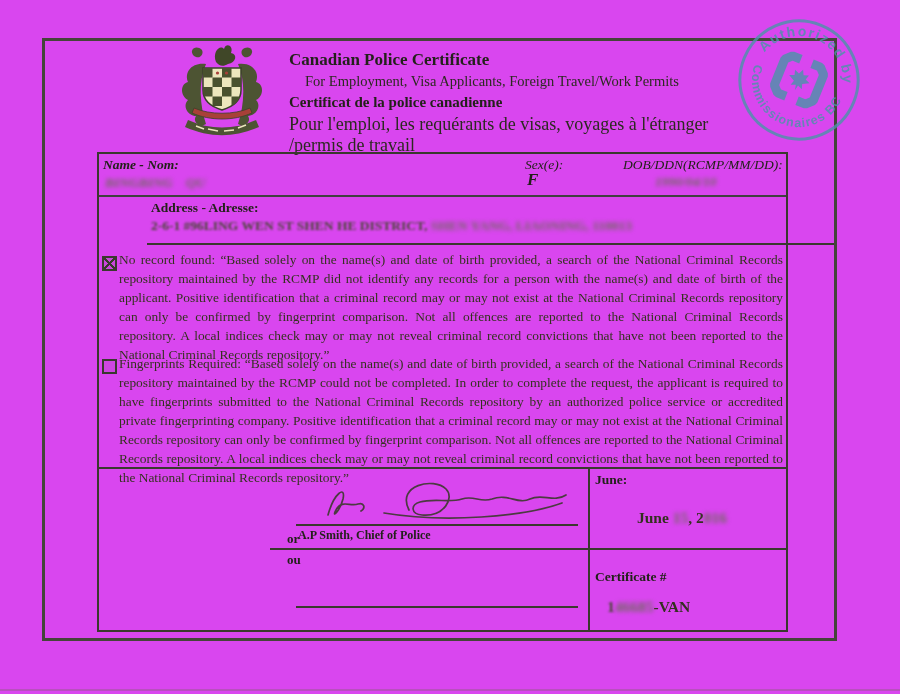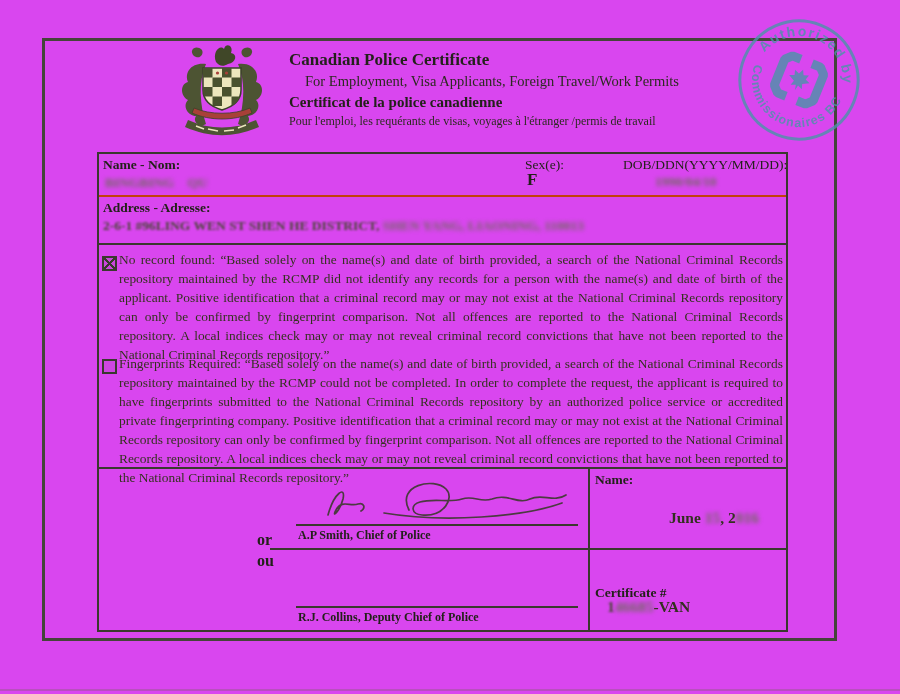--- a/index.html
+++ b/index.html
@@ -14,34 +14,34 @@
     border:3px solid #45443a;box-sizing:border-box;
   }
   .scan-edge{position:absolute;left:0;bottom:3px;width:100%;height:2px;background:rgba(110,105,75,.30);}
 
   
   .crest{position:absolute;left:176px;top:42px;width:92px;height:98px;}
   .header-text{position:absolute;left:289px;top:50px;width:430px;}
   .title-en{font-size:17px;font-weight:bold;color:#23211a;margin:0 0 3px 0;}
   .sub-en{font-size:14.5px;margin:0 0 4px 16px;color:#2c2a20;}
   .title-fr{font-size:15px;font-weight:bold;color:#23211a;margin:0 0 3px 0;}
-  .sub-fr{font-size:12px;margin:0;color:#2c2a20;}
+  .sub-fr{font-size:18px;margin:0;color:#2c2a20;}
 
   
   .stamp{position:absolute;left:733px;top:14px;width:132px;height:132px;opacity:.82;}
   .stamp text{font-family:"Liberation Sans","DejaVu Sans",sans-serif;font-weight:bold;}
 
   
   .main-table{
     position:absolute;left:97px;top:152px;width:691px;height:480px;
     border:2px solid #3a392e;box-sizing:border-box;
   }
   .row{position:absolute;left:0;width:100%;box-sizing:border-box;}
-  .row-name{top:0;height:43px;border-bottom:2px solid #c2410c;}
-  .row-address{top:43px;height:48px;border-bottom:2px solid #3a392e;}
+  .row-name{top:0;height:43px;border-bottom:2px solid #404040;font-style:italic;}
+  .row-address{top:43px;height:48px;border-bottom:2px solid #3a392e;margin-left:48px;}
   .row-checks{top:91px;height:224px;border-bottom:2px solid #3a392e;}
   .row-bottom{top:315px;height:161px;}
 
   .lbl{position:absolute;font-size:13.5px;font-weight:bold;color:#23211a;white-space:nowrap;}
   .val{position:absolute;font-size:13.5px;font-weight:bold;white-space:nowrap;color:#3a372c;}
 
   .blur-heavy{filter:blur(2.3px);color:#6e6a5c;}
   .blur-med{filter:blur(1.9px);color:#6e6a5c;}
   .blur-soft{filter:blur(1.1px);color:#4a4738;}
 
@@ -65,21 +65,21 @@
 
   
   .cell-issued{position:absolute;left:0;top:0;width:171px;height:100%;border-right:2px solid #3a392e;box-sizing:border-box;}
   .vline-right{position:absolute;left:489px;top:0;height:100%;width:2px;background:#3a392e;}
   .hline-mid{position:absolute;left:171px;right:0;top:79px;height:2px;background:#3a392e;}
 
   .issuer-line{position:absolute;left:4px;font-size:14.5px;color:#33301f;white-space:nowrap;}
   .sig-svg{position:absolute;left:215px;top:8px;width:265px;height:48px;}
   .sig-line{position:absolute;left:197px;width:282px;height:1.6px;background:#3a392e;}
   .sig-caption{position:absolute;left:199px;font-size:12px;font-weight:bold;color:#23211a;white-space:nowrap;}
-  .or-word{position:absolute;left:158px;font-size:16px;font-weight:bold;color:#23211a;}
+  .or-word{position:absolute;left:188px;font-size:13px;font-weight:bold;color:#23211a;}
   .big-val{position:absolute;font-size:15.5px;font-weight:bold;color:#33301f;white-space:nowrap;}
 </style>
 </head>
 <body>
 
 <div class="page">
   <div class="outer-border"></div>
   <div class="scan-edge"></div>
 
   <svg class="crest" viewBox="0 0 92 98">
@@ -146,21 +146,21 @@
 
   <div class="main-table">
 
     <div class="row row-name">
       <span class="lbl" style="left:4px;top:3px;">Name - Nom:</span>
       <span class="val blur-heavy" style="left:6px;top:21px;">
         <span>BINGBING</span>&nbsp;&nbsp;&nbsp;&nbsp;<span>QU</span>
       </span>
       <span class="lbl" style="left:426px;top:3px;font-weight:normal;">Sex(e):</span>
       <span class="sex-value">F</span>
-      <span class="lbl" style="left:524px;top:3px;font-weight:normal;">DOB/DDN(YYYY/MM/DD):</span>
+      <span class="lbl" style="left:524px;top:3px;font-weight:normal;">DOB/DDN(RCMP/MM/DD):</span>
       <span class="val blur-heavy" style="left:556px;top:20px;">1990/04/10</span>
     </div>
 
     <div class="row row-address">
       <span class="lbl" style="left:4px;top:3px;">Address - Adresse:</span>
       <span class="val" style="left:4px;top:21px;">
         <span class="blur-soft">2-6-1 #96LING WEN ST SHEN HE DISTRICT,</span>
         <span class="blur-med">SHEN YANG, LIAONING, 110013</span>
       </span>
     </div>
@@ -181,26 +181,25 @@
       <svg class="sig-svg" viewBox="0 0 265 48">
         <path d="M14,38 C20,16 32,8 29,22 C26,34 17,42 22,33 C28,22 36,30 44,27 C50,25 52,31 47,34 M95,33 C82,8 120,0 132,12 C141,21 130,40 108,38 C97,37 96,28 106,25 C120,21 136,26 148,22 C160,18 166,26 178,22 C194,16 204,28 216,22 C228,16 240,26 252,18 M70,36 C130,46 210,40 248,26" fill="none" stroke="#3c3a2e" stroke-width="1.7" stroke-linecap="round" opacity="0.9"></path>
       </svg>
       <div class="sig-line" style="top:55px;"></div>
       <span class="sig-caption" style="top:59px;">A.P Smith, Chief of Police</span>
 
       <span class="or-word" style="top:62px;">or</span>
       <span class="or-word" style="top:83px;">ou</span>
 
       <div class="sig-line" style="top:137px;"></div>
-      <span class="sig-caption" style="top:141px;">R.J. Collins, Deputy Chief of Police</span>
-
-      <span class="lbl" style="left:496px;top:3px;">Name:</span>
-      <span class="big-val" style="left:570px;top:40px;">
+
+      <span class="lbl" style="left:496px;top:3px;">June:</span>
+      <span class="big-val" style="left:538px;top:40px;">
         <span>June </span><span class="blur-med">15</span><span>, 2</span><span class="blur-med">016</span>
       </span>
 
-      <span class="lbl" style="left:496px;top:116px;">Certificate #</span>
+      <span class="lbl" style="left:496px;top:100px;">Certificate #</span>
       <span class="big-val" style="left:508px;top:129px;">
         <span class="blur-soft">1</span><span class="blur-med">46685</span><span>-VAN</span>
       </span>
     </div>
   </div>
 </div>
 
 </body></html>

